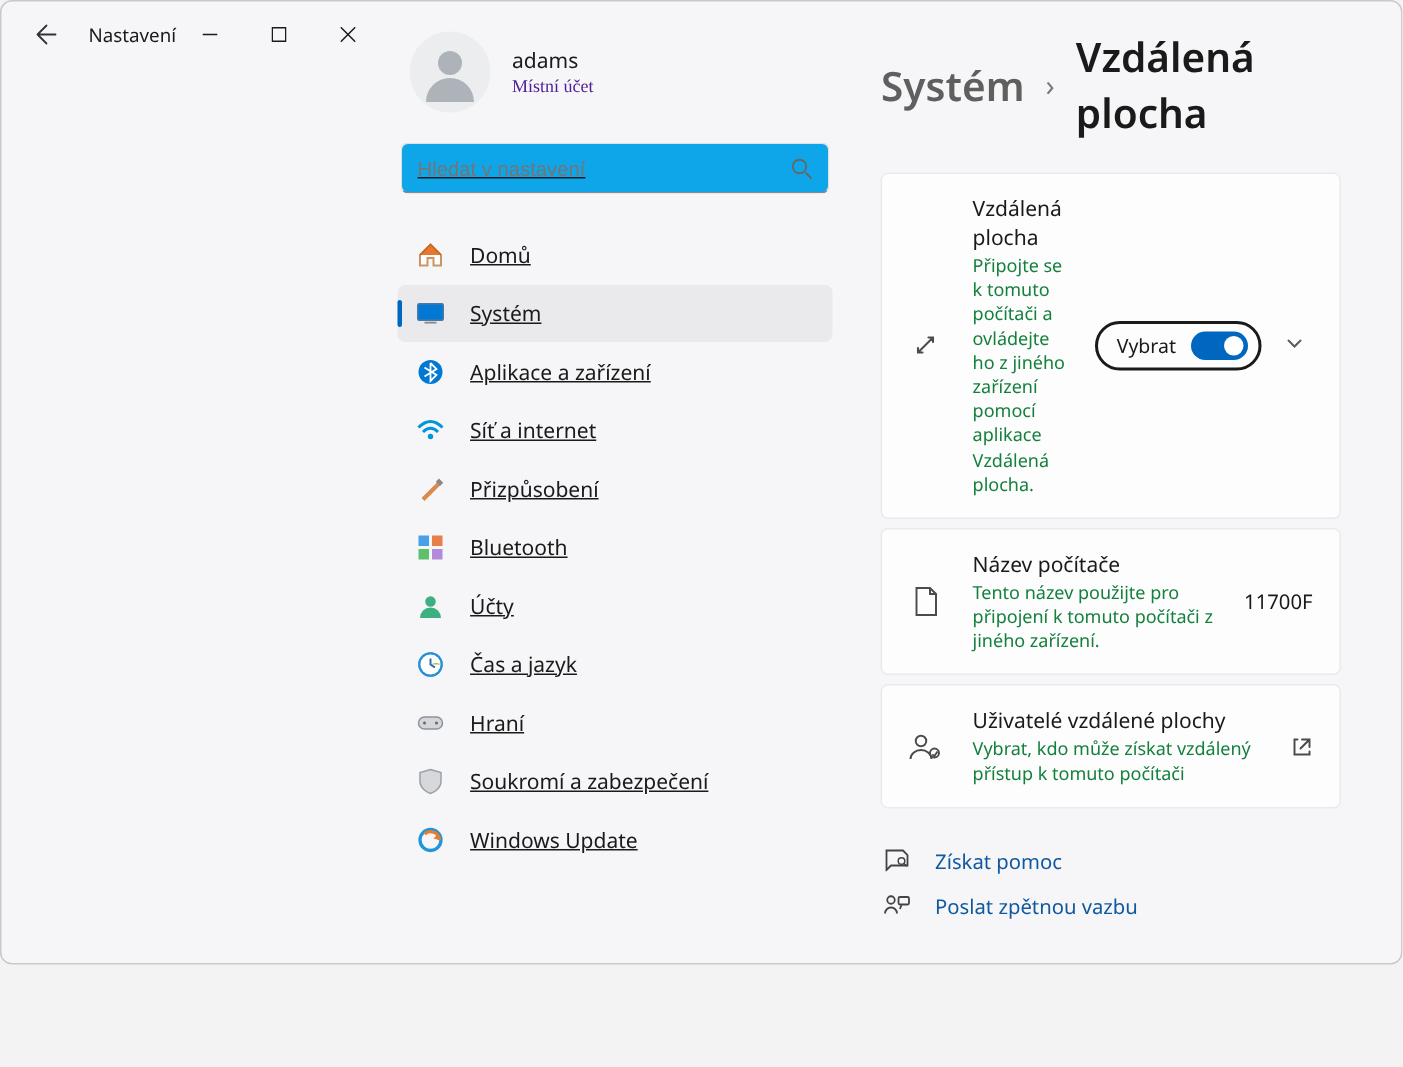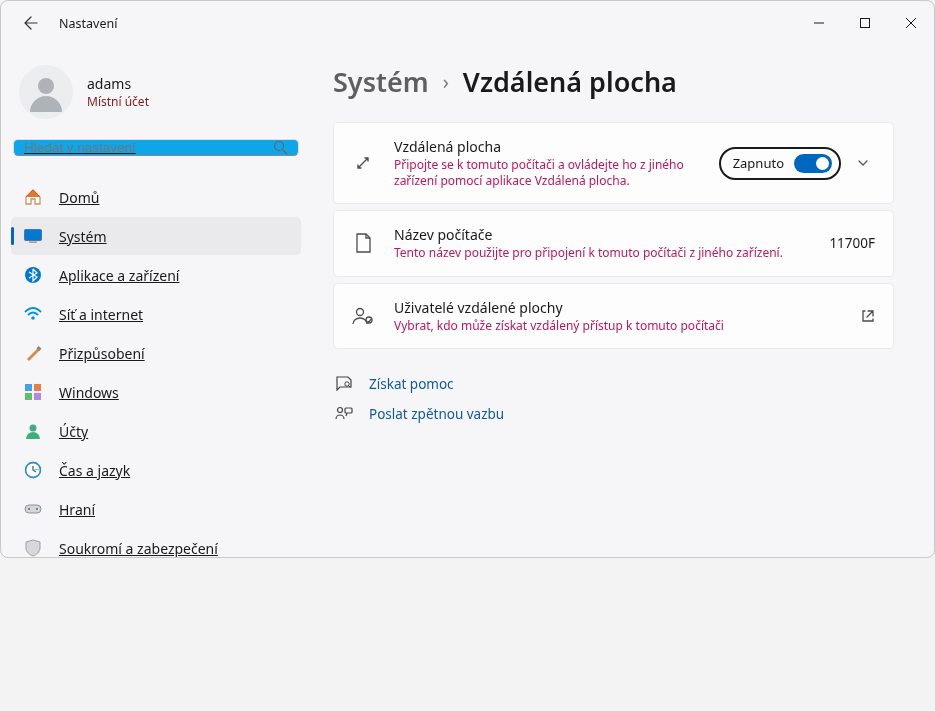--- a/index.html
+++ b/index.html
@@ -5,25 +5,25 @@
 * { box-sizing: border-box; margin: 0; padding: 0; }
 body {
   font-family: "Segoe UI", "Segoe UI Variable", -apple-system, system-ui, sans-serif;
   background: #f3f3f3;
   width: 935px;
   height: 711px;
   overflow: hidden;
   color: #1a1a1a;
 }
 .window {
-  width: 935px; height: 558px;
+  width: 935px; height: 643px;
   background: #f6f6f8;
   border: 1px solid #c9c9c9;
   border-radius: 8px;
-  display: flex; flex-direction: column;
+  display: flex; flex-direction: row;
   overflow: hidden;
 }
 .titlebar {
   height: 44px;
   display: flex; align-items: center;
   padding: 0 0 0 10px;
 }
 .back-btn {
   width: 40px; height: 40px;
   display: flex; align-items: center; justify-content: center;
@@ -59,21 +59,21 @@
   gap: 14px;
   padding: 20px 8px 20px 8px;
 }
 .avatar {
   width: 54px; height: 54px;
   border-radius: 50%;
   background: #ecedef;
   display: flex; align-items: center; justify-content: center;
 }
 .name { font-size: 14px; font-weight: 400; }
-.acct-type { font-size: 12px; color: #7f1d1d; }
+.acct-type { font-size: 12px; color: #4c1d95; font-family: Liberation Serif, serif; }
 .searchbox {
   margin: 0 2px 14px 2px;
   height: 34px;
   border: 1px solid #e0e0e2;
   border-bottom: 1.5px solid #8a8a8a;
   border-radius: 5px;
   background: #0ea5e9;
   display: flex; align-items: center;
   padding: 0 10px;
   text-decoration: underline;
@@ -135,21 +135,21 @@
   margin-bottom: 6px;
 }
 .card-icon {
   width: 26px; height: 26px;
   display: flex; align-items: center; justify-content: center;
   flex-shrink: 0;
   color: #4c4c4c;
 }
 .card-body { flex: 1; }
 .card-title { font-size: 14px; color: #1a1a1a; }
-.card-sub { font-size: 12px; color: #be185d; margin-top: 1px; line-height: 1.35; }
+.card-sub { font-size: 12px; color: #15803d; margin-top: 1px; line-height: 1.35; }
 .card-trailing {
   display: flex; align-items: center; gap: 10px;
 }
 .toggle-wrap {
   display: flex; align-items: center; gap: 10px;
   border: 2px solid #1a1a1a;
   border-radius: 18px;
   padding: 5px 7px 5px 12px;
 }
 .toggle-label { font-size: 13px; }
@@ -282,21 +282,21 @@
         </div>
         <div class="nav-item">
           <span class="nav-icon">
               <svg width="18" height="18" viewBox="0 0 18 18">
                 <rect x="1" y="1" width="7" height="7" fill="#4aa0e6"></rect>
                 <rect x="10" y="1" width="7" height="7" fill="#e67f4a"></rect>
                 <rect x="1" y="10" width="7" height="7" fill="#5ec06a"></rect>
                 <rect x="10" y="10" width="7" height="7" fill="#b389d9"></rect>
               </svg>
             </span>
-          <span>Windows</span>
+          <span>Bluetooth</span>
         </div>
         <div class="nav-item">
           <span class="nav-icon">
               <svg width="18" height="18" viewBox="0 0 18 18">
                 <circle cx="9" cy="6" r="3.5" fill="#3cb081"></circle>
                 <path d="M2 17 a7 7 0 0 1 14 0 Z" fill="#3cb081"></path>
               </svg>
             </span>
           <span>Účty</span>
         </div>
@@ -354,21 +354,21 @@
           <svg width="22" height="22" viewBox="0 0 22 22">
               <path d="M6 16 L16 6 M13 6 H16 V9 M9 16 H6 V13" stroke="#4c4c4c" stroke-width="1.4" fill="none" stroke-linecap="round"></path>
             </svg>
         </div>
         <div class="card-body">
           <div class="card-title">Vzdálená plocha</div>
           <div class="card-sub">Připojte se k tomuto počítači a ovládejte ho z jiného zařízení pomocí aplikace Vzdálená plocha.</div>
         </div>
         <div class="card-trailing">
           <div class="toggle-wrap">
-            <span class="toggle-label">Zapnuto</span>
+            <span class="toggle-label">Vybrat</span>
             <div class="toggle"></div>
           </div>
           <span class="chev-sm">
             <svg width="12" height="12" viewBox="0 0 12 12">
                 <path d="M2 4 L6 8 L10 4" stroke="#5a5a5a" stroke-width="1.3" fill="none" stroke-linecap="round"></path>
               </svg>
           </span>
         </div>
       </div>
 

